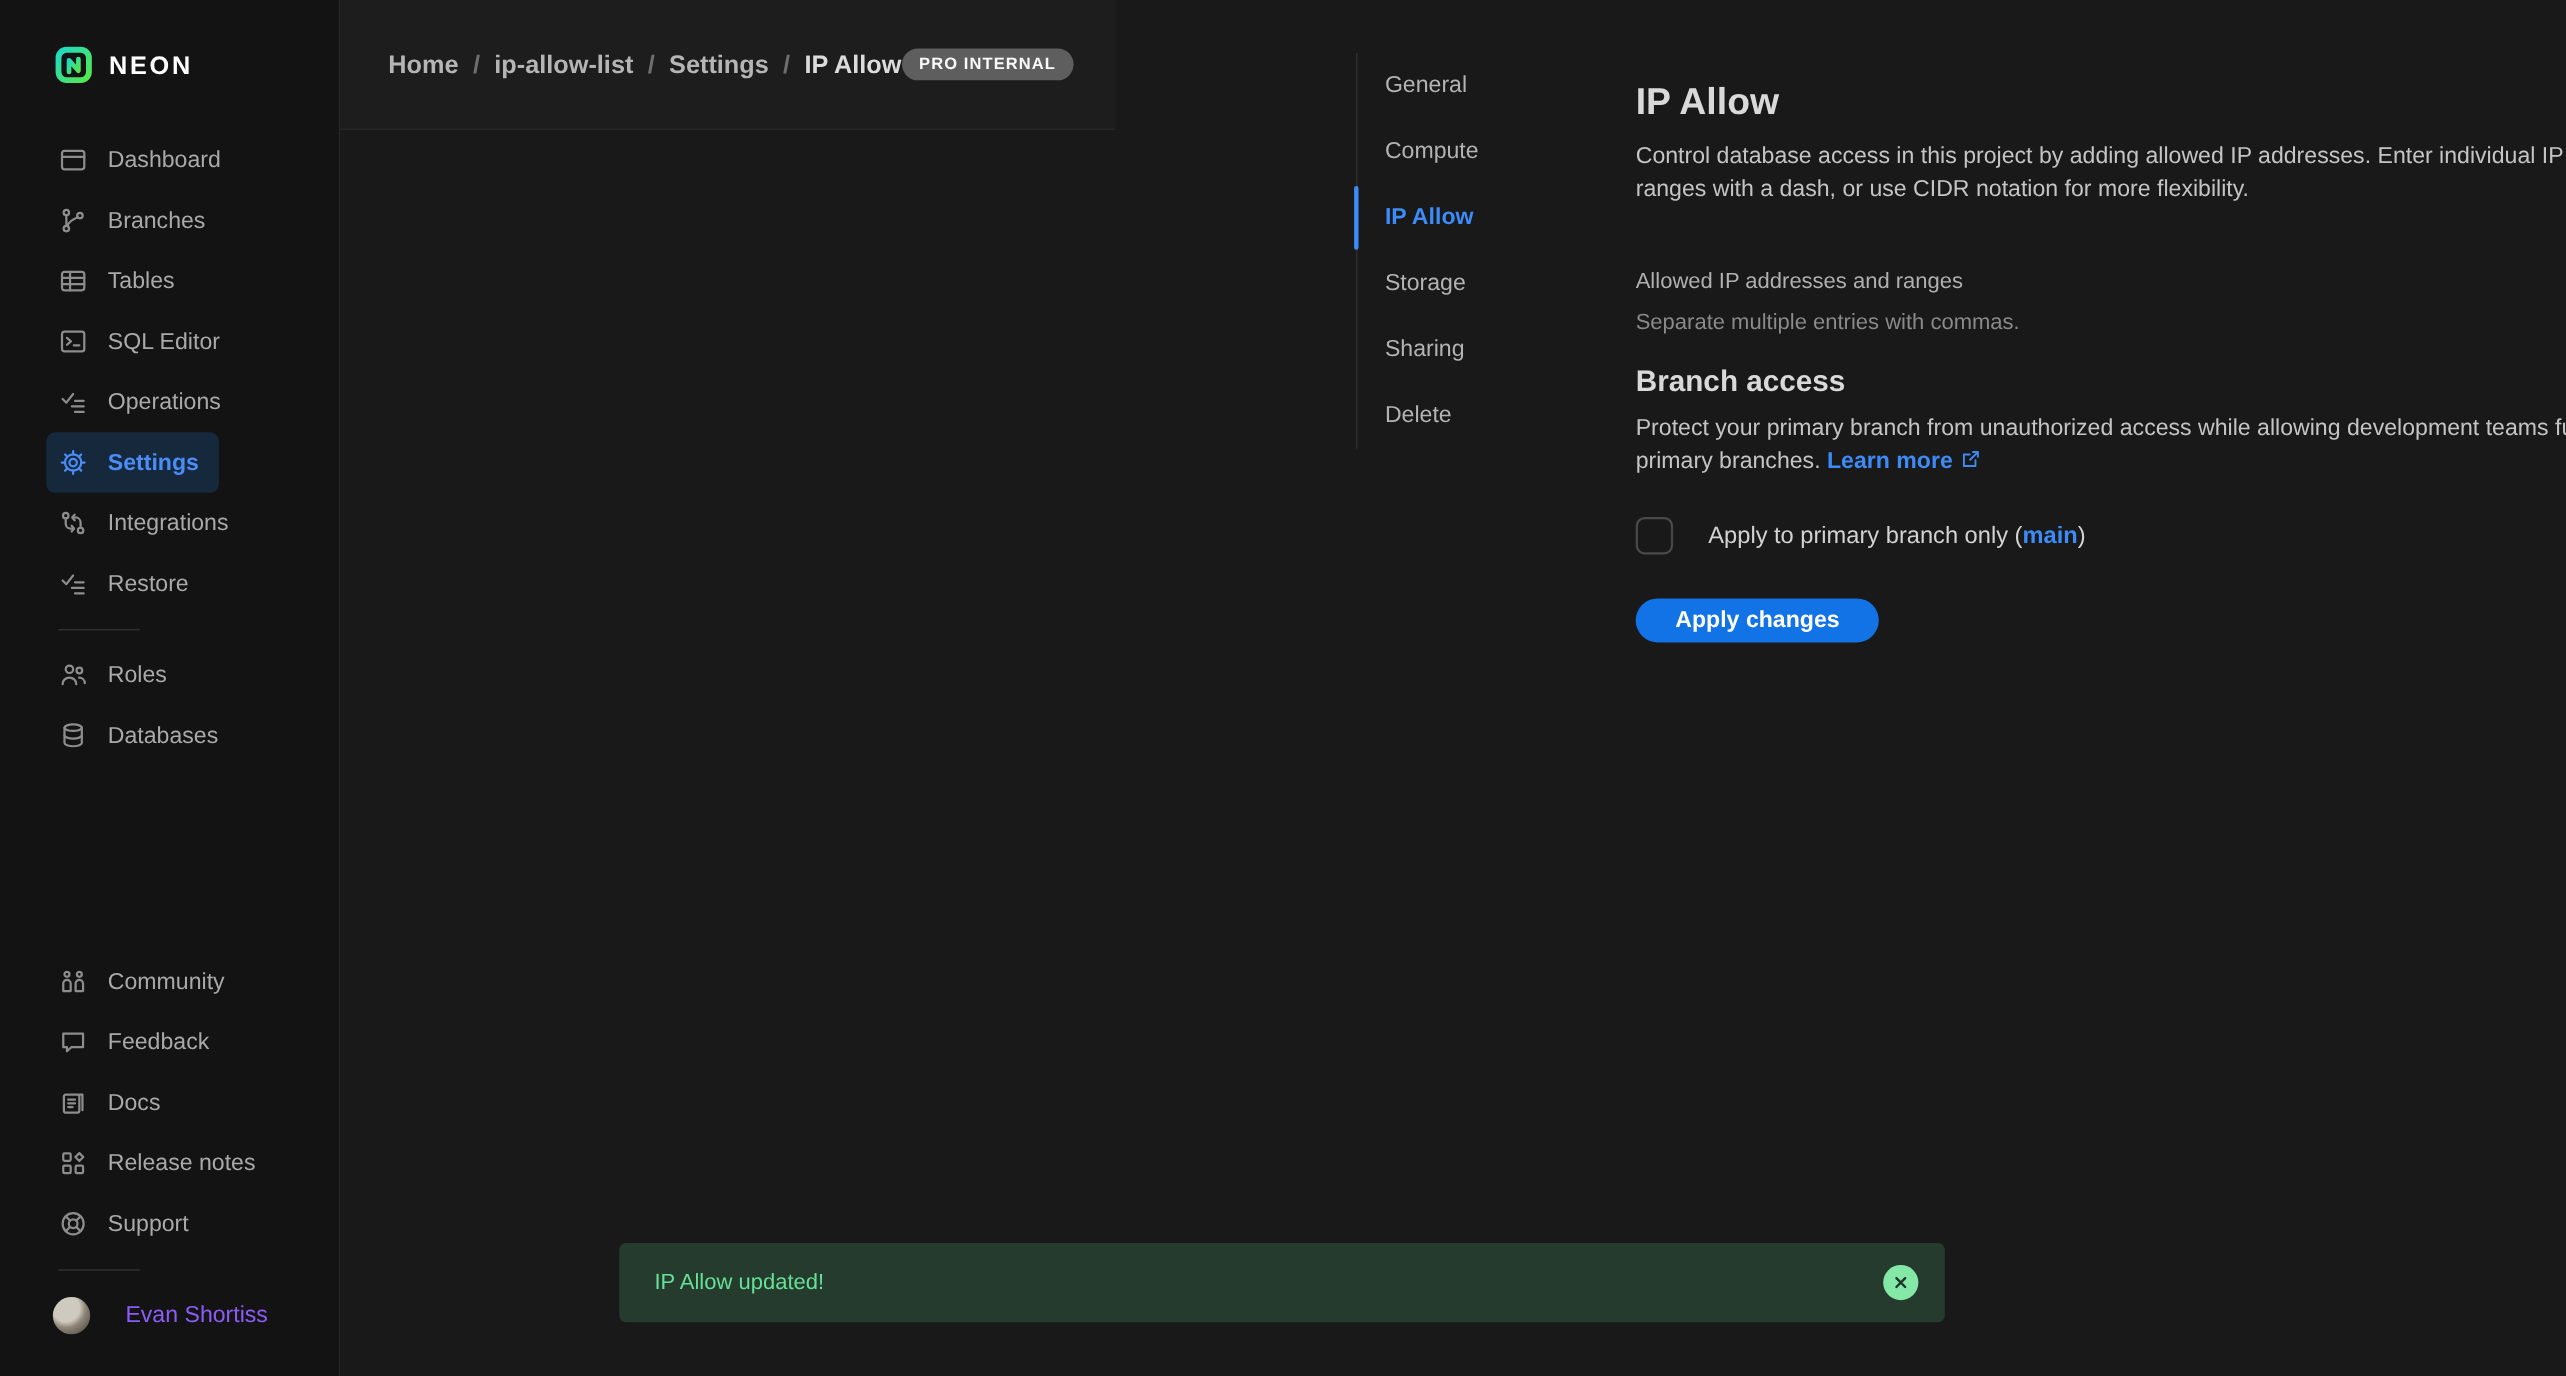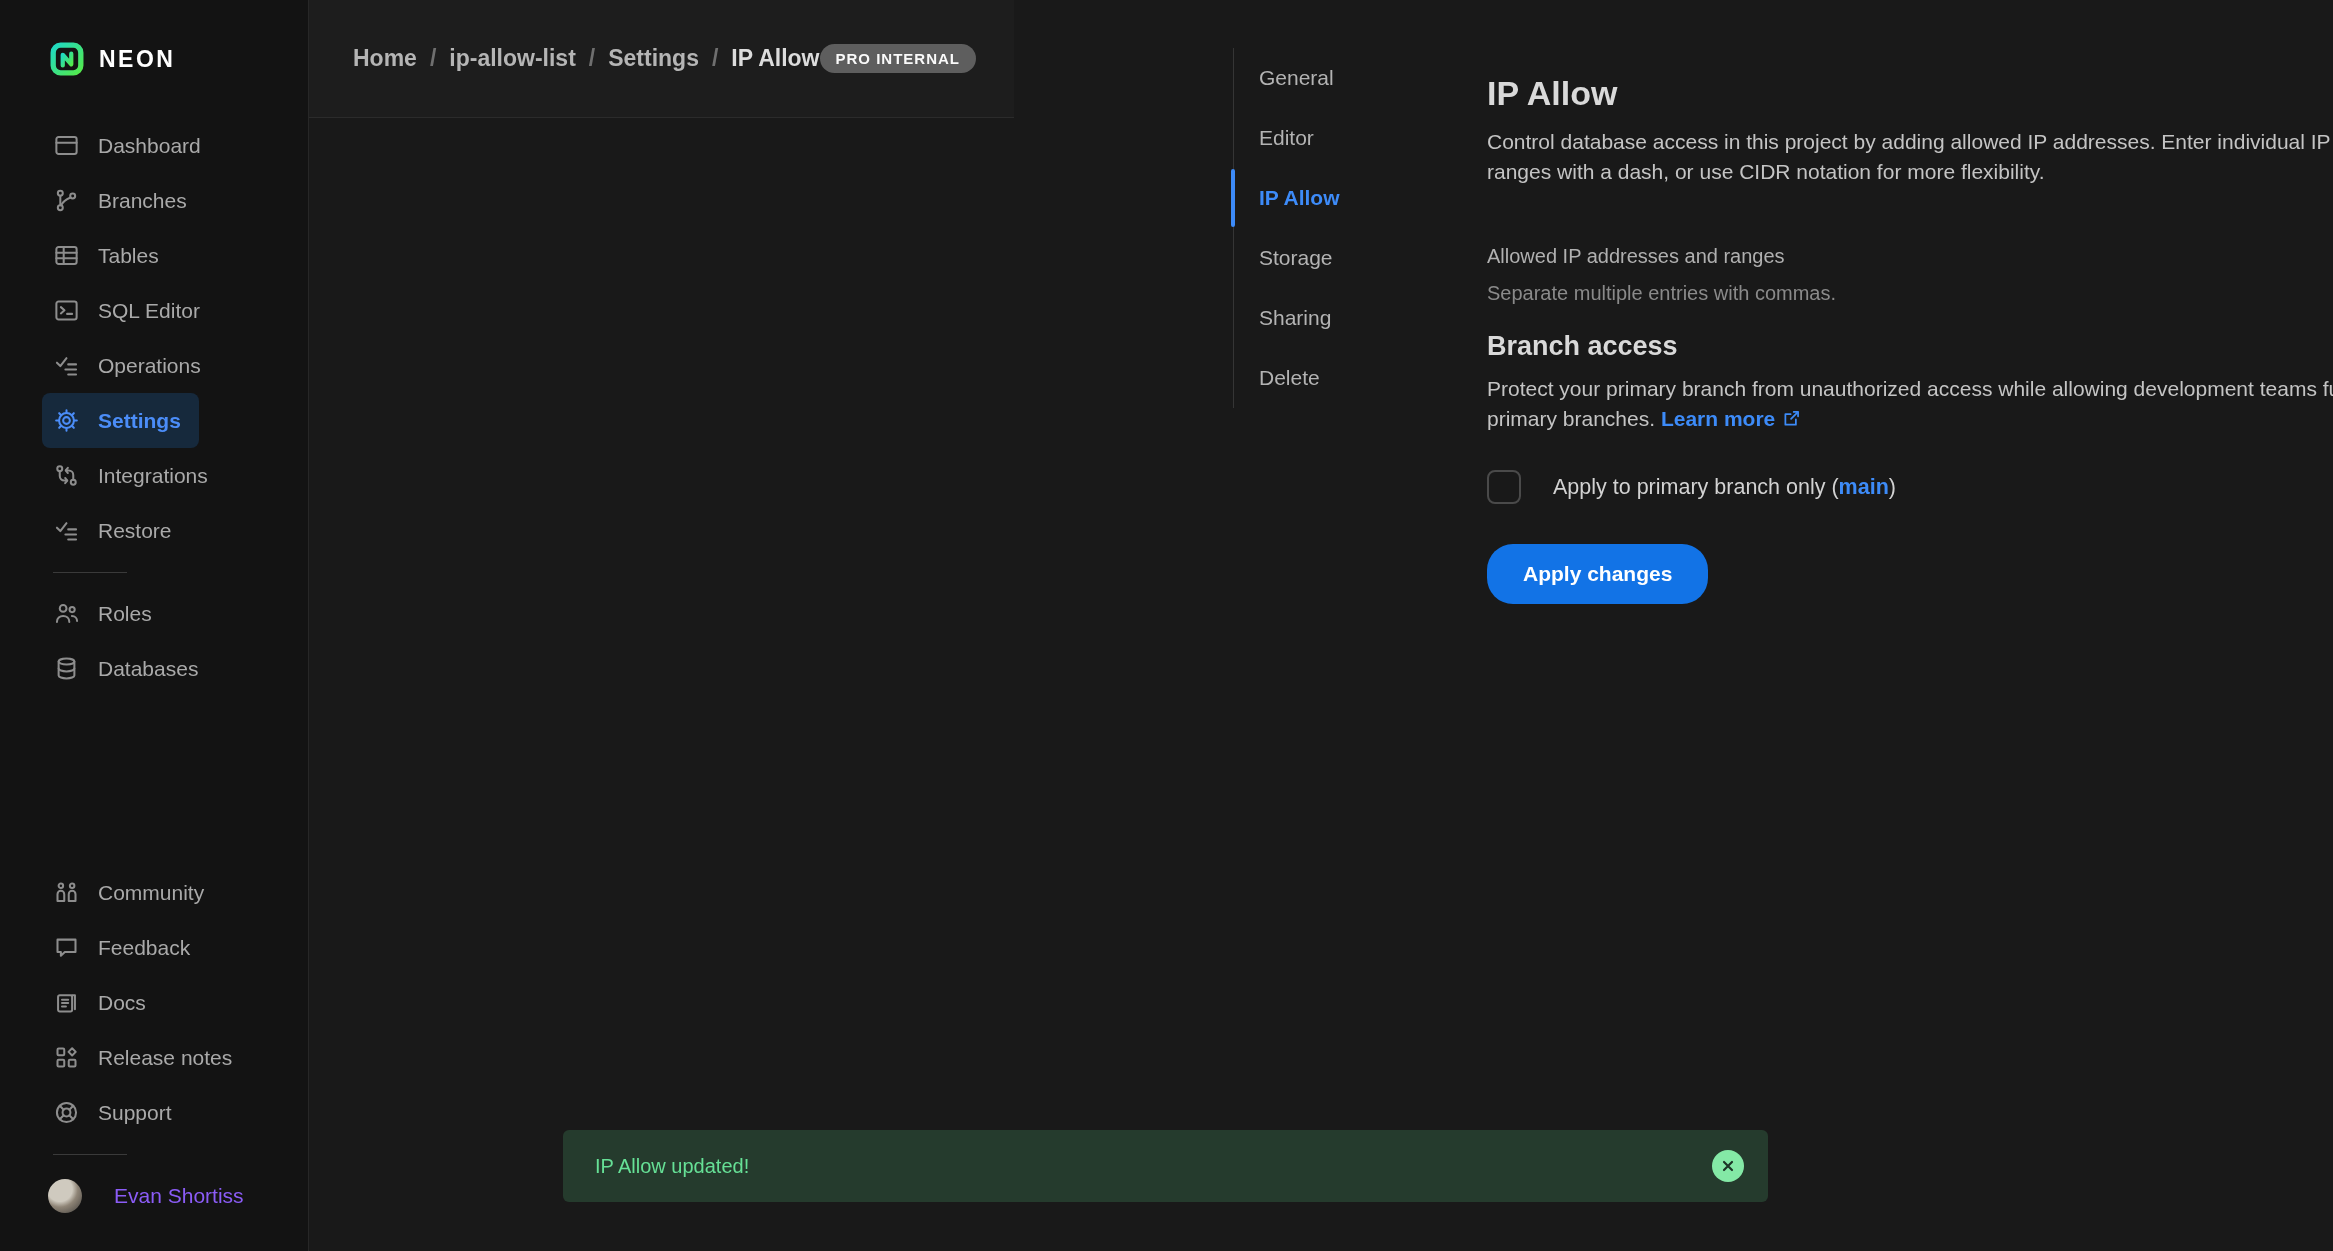--- a/index.html
+++ b/index.html
@@ -54,21 +54,21 @@
     background:#1f1f1f; border:1px solid #303030; border-radius:8px; padding:20px 24px;
     font-size:21px; color:#ececec; font-family:inherit; outline:none; }
   .field-helper { margin-top:14px; font-size:20px; color:#8a8a8a; }
   .section-title { margin-top:26px; font-size:27px; font-weight:700; color:#d9d9d9; }
   .link { color:#3d8bf8; text-decoration:none; font-weight:600; cursor:pointer; }
   .ext-icon { display:inline-block; width:21px; height:21px; vertical-align:-3px; margin-left:6px; color:#3d8bf8; }
   .check-row { margin-top:36px; display:flex; align-items:center; gap:32px; }
   .checkbox { width:34px; height:34px; border:2px solid #4a4a4a; border-radius:8px; background:transparent; cursor:pointer; flex-shrink:0; }
   .check-label { font-size:21.5px; color:#d2d2d2; }
   .primary-btn { margin-top:40px; display:inline-flex; align-items:center; justify-content:center;
-    height:60px; padding:0 36px; border:none; border-radius:26px; background:#1273e6;
+    height:40px; padding:0 36px; border:none; border-radius:26px; background:#1273e6;
     color:#ffffff; font-size:21px; font-weight:700; font-family:inherit; cursor:pointer;text-align:right; }
 
   
   .toast { position:absolute; left:563px; top:1130px; width:1205px; height:72px;
     background:#253b2d; border-radius:6px; display:flex; align-items:center;
     padding:0 24px 0 32px; }
   .toast-msg { font-size:20px; color:#66e096; flex:1; }
   .toast-close { width:32px; height:32px; border-radius:50%; background:#84e9a6; border:none;
     display:flex; align-items:center; justify-content:center; color:#1c3526; cursor:pointer; }
 
@@ -282,21 +282,21 @@
         <span class="crumb-sep">/</span>
         <span class="crumb last">IP Allow</span>
       </div>
       <span class="badge">PRO INTERNAL</span>
     </header>
 
     <div class="page">
 
       <nav class="subnav">
         <div class="subnav-item">General</div>
-        <div class="subnav-item">Editor</div>
+        <div class="subnav-item">Compute</div>
         <div class="subnav-item active">IP Allow</div>
         <div class="subnav-item">Storage</div>
         <div class="subnav-item">Sharing</div>
         <div class="subnav-item">Delete</div>
       </nav>
 
       <section class="content">
         <h1 class="page-title">IP Allow</h1>
         <p class="page-desc">Control database access in this project by adding allowed IP addresses. Enter individual IP addresses, define ranges with a dash, or use CIDR notation for more flexibility.</p>
 

